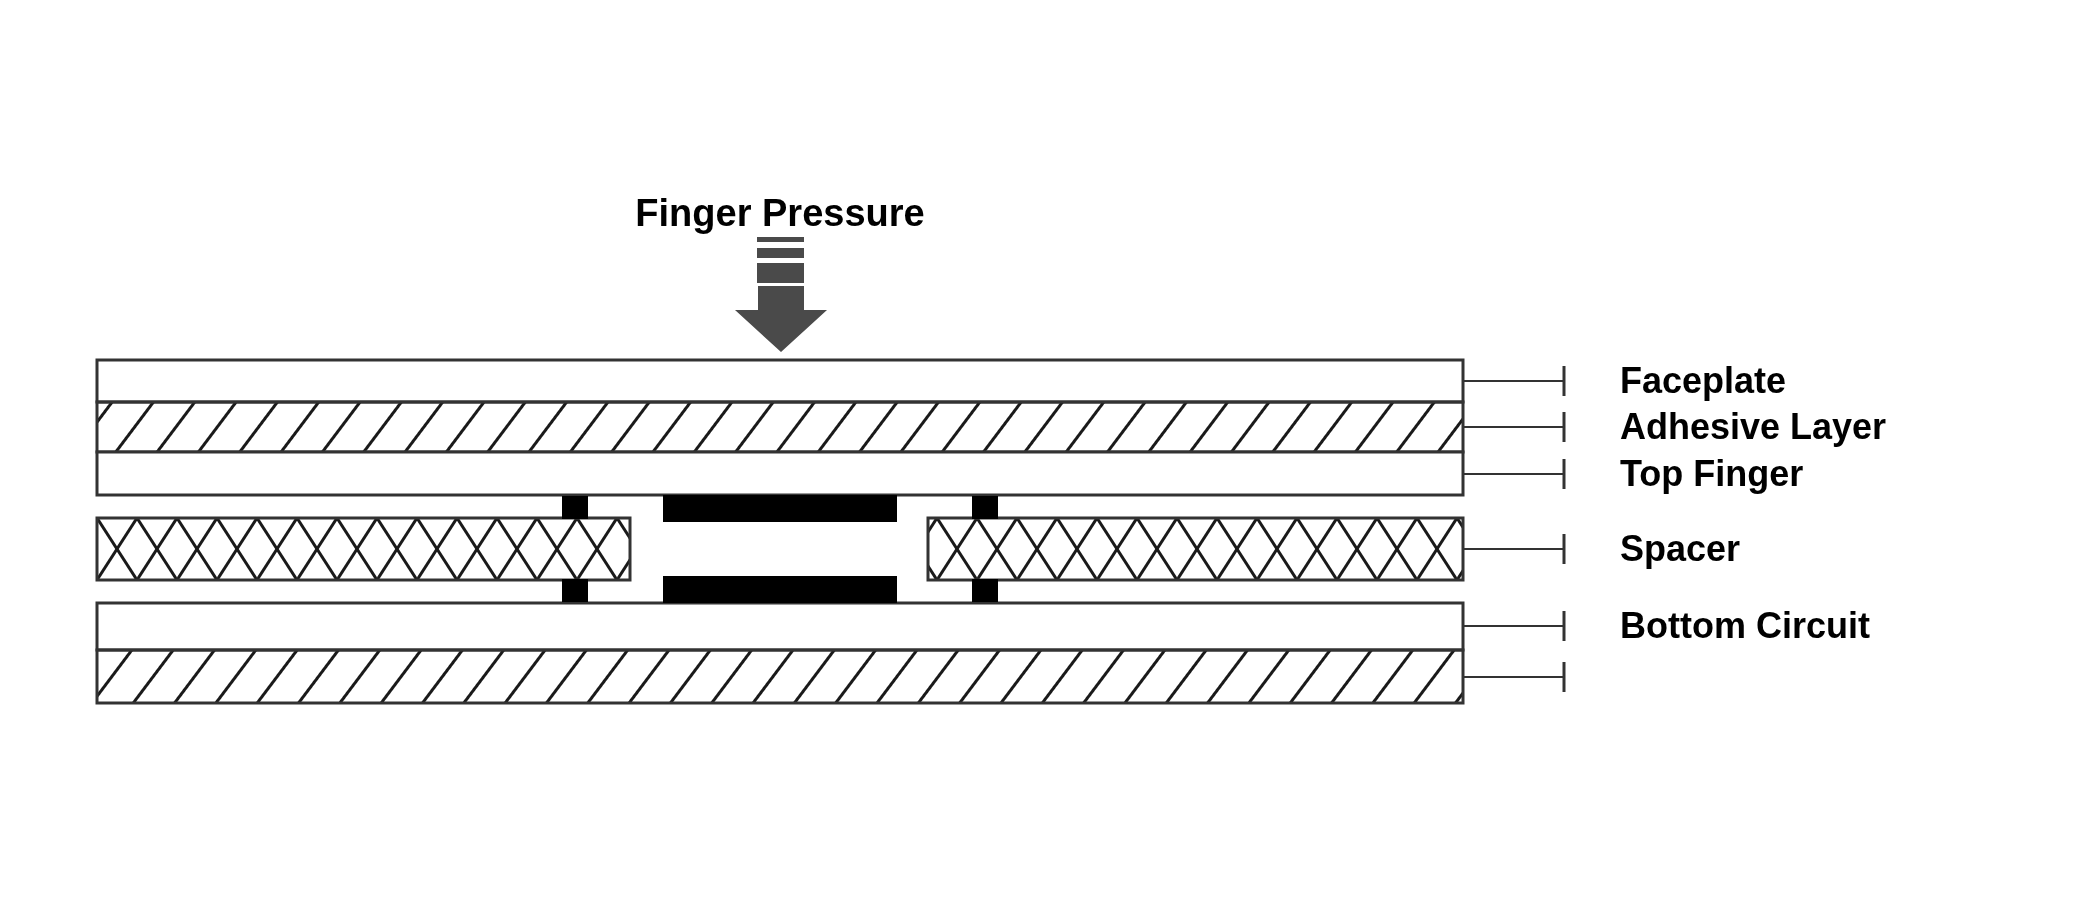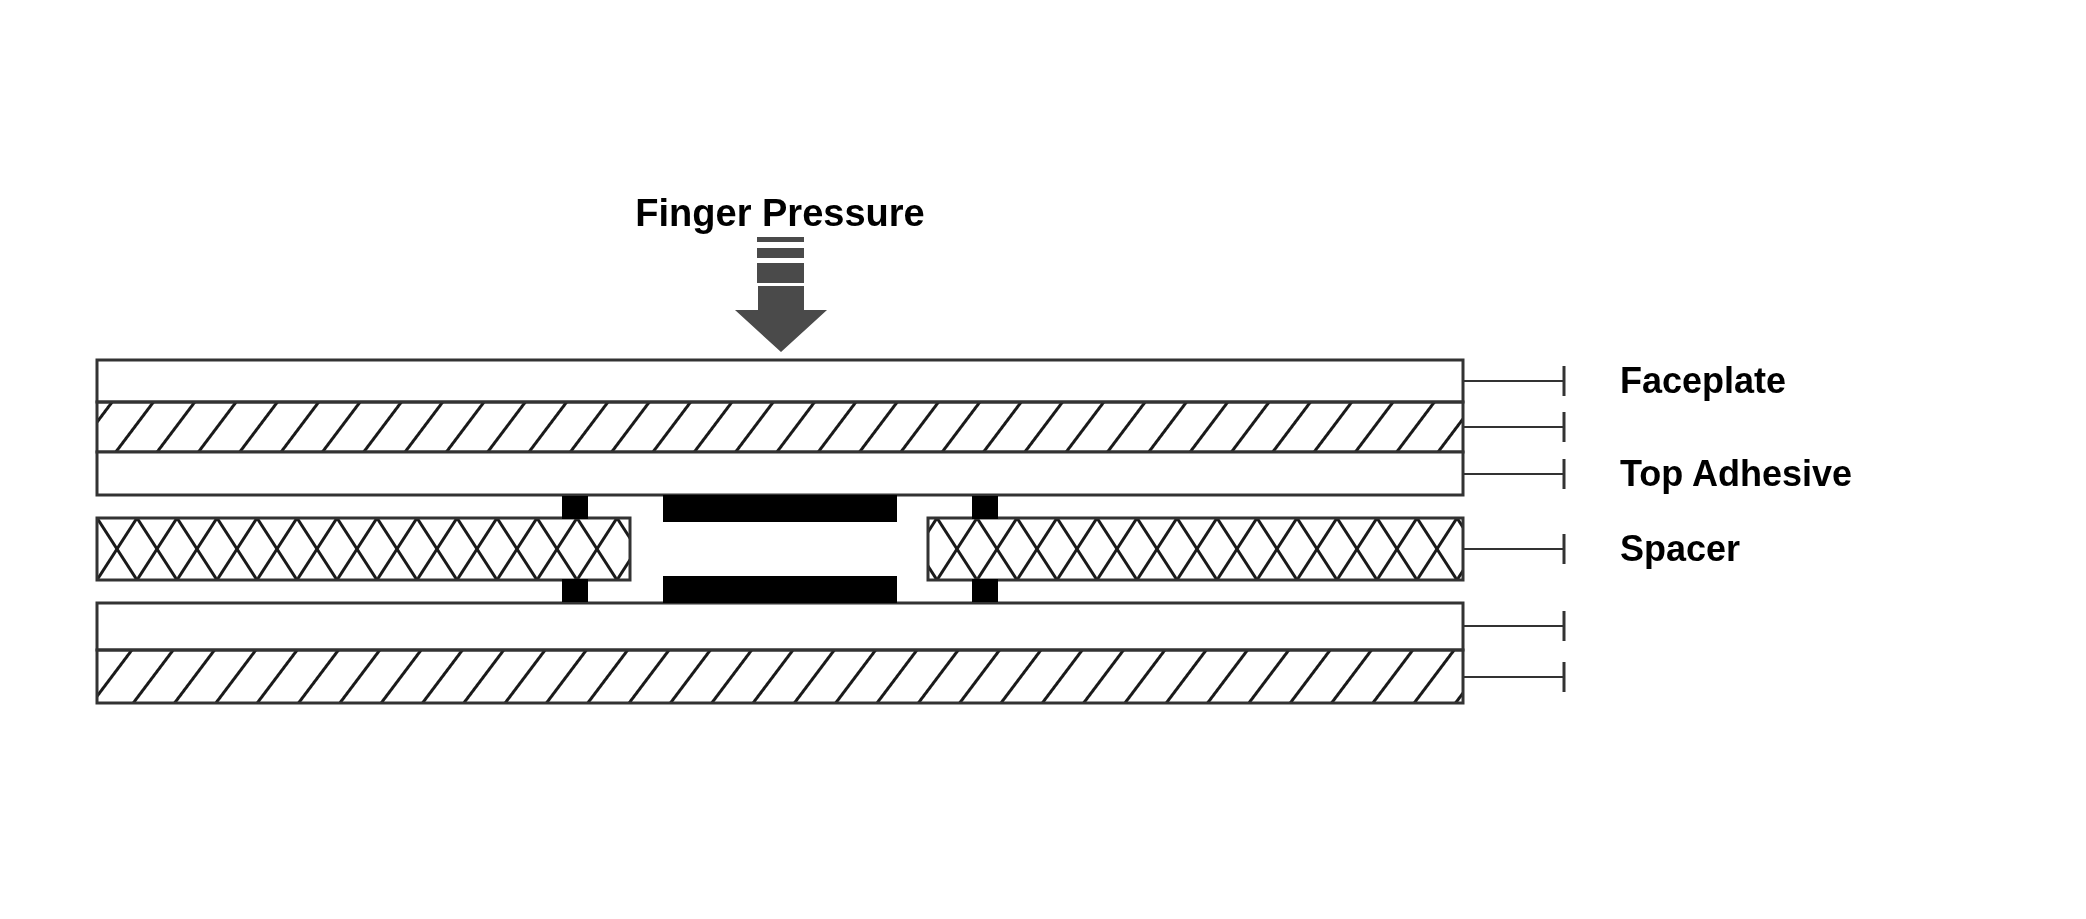--- a/index.html
+++ b/index.html
@@ -103,16 +103,18 @@
       <line x1="1564" y1="611" x2="1564" y2="641" stroke-width="3" stroke="#333333"></line>
 
       <line x1="1463" y1="677" x2="1564" y2="677" stroke-width="2" stroke="#333333"></line>
       <line x1="1564" y1="662" x2="1564" y2="692" stroke-width="3" stroke="#333333"></line>
     </g>
   </svg>
 
   <div class="title-label">Finger Pressure</div>
 
   <div class="layer-label ll-0">Faceplate</div>
-  <div class="layer-label ll-2">Top Adhesive</div>
+  <div class="layer-label ll-1">Adhesive Layer</div>
+  <div class="layer-label ll-2">Top Finger</div>
   <div class="layer-label ll-3">Spacer</div>
+  <div class="layer-label ll-4">Bottom Circuit</div>
 
 </div>
 
 </body></html>

